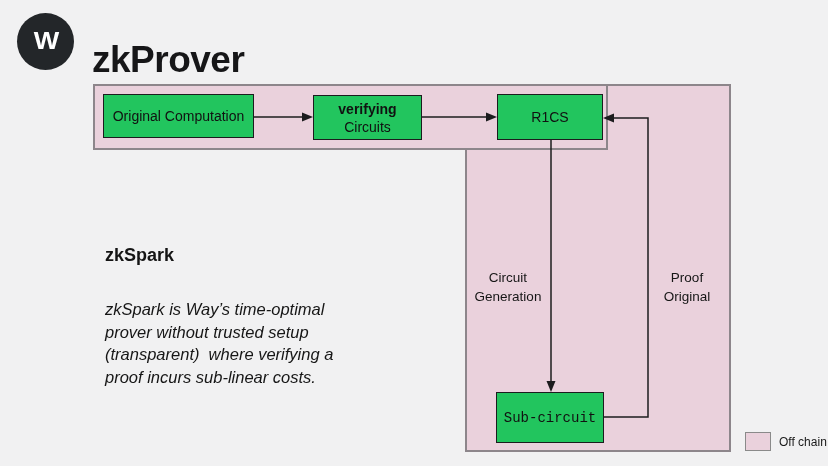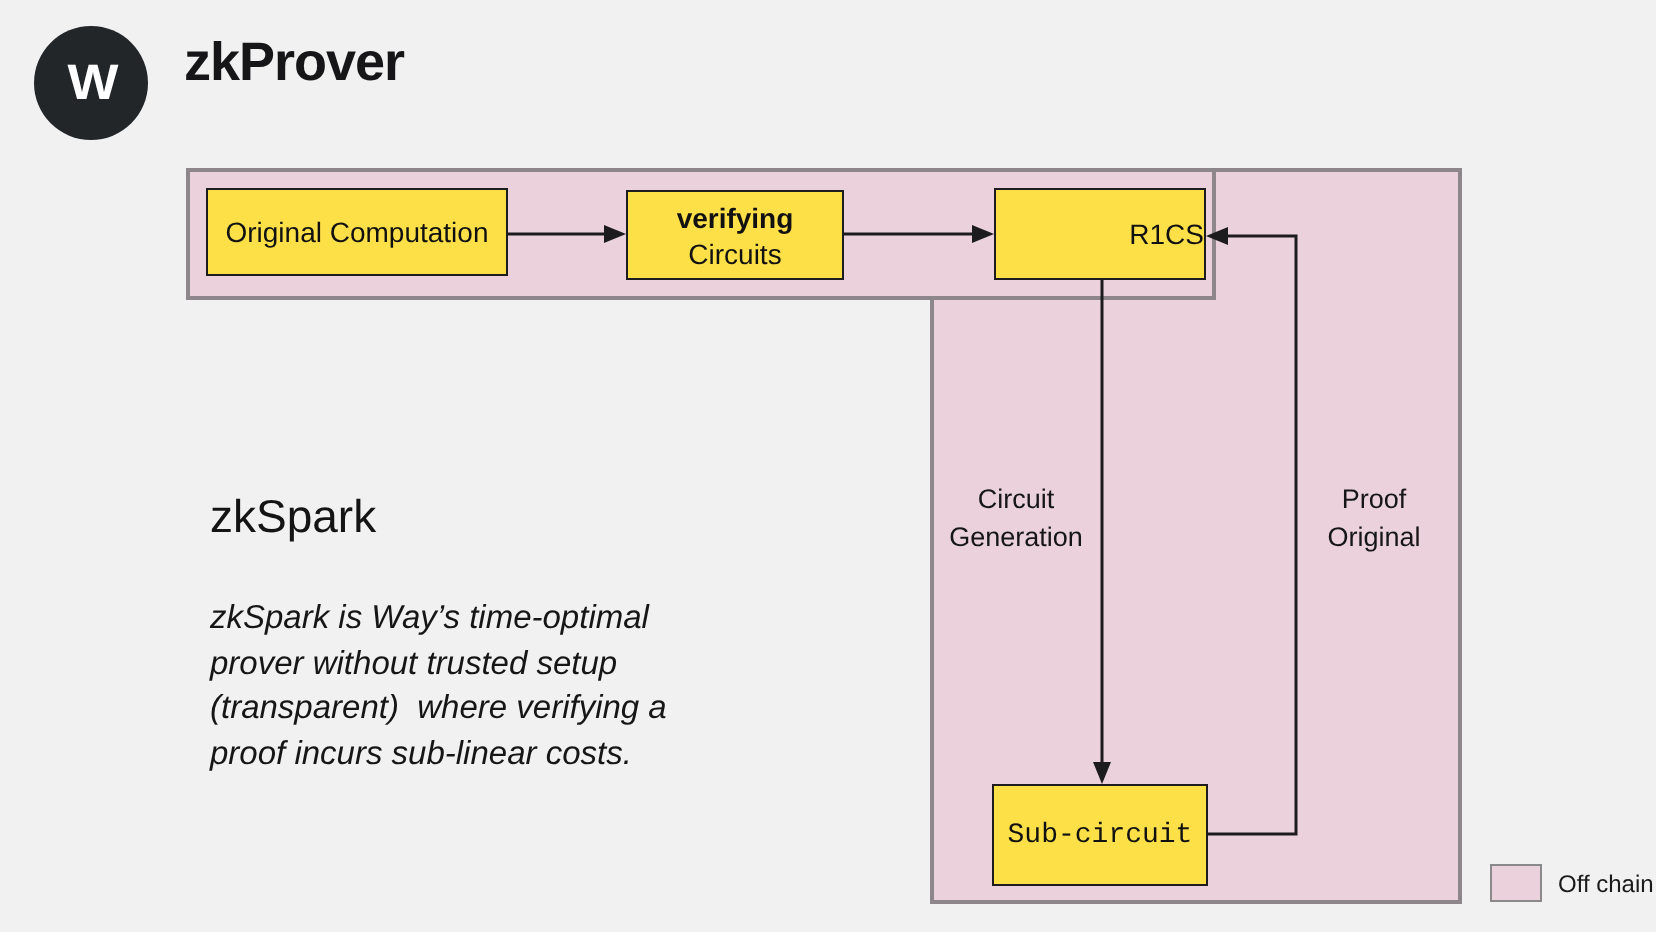--- a/index.html
+++ b/index.html
@@ -25,22 +25,22 @@
     position: absolute; left: 17px; top: 13px;
     width: 57px; height: 57px; border-radius: 50%;
     background: #232629;
     display: flex; align-items: center; justify-content: center;
   }
   .logo-letter {
     color: #ffffff; font-weight: 700; font-size: 27px;
     letter-spacing: -2px; transform: scaleY(0.92);
   }
   .page-title {
-    position: absolute; left: 92px; top: 16px;
-    font-size: 27px; font-weight: 700; letter-spacing: -0.5px;
+    position: absolute; left: 92px; top: 39px;
+    font-size: 37px; font-weight: 700; letter-spacing: -0.5px;
     color: #161618;
     text-align: center;
   }
 
   
   .region {
     position: absolute;
     background: var(--region-fill);
     border: 2px solid var(--region-border);
   }
@@ -49,48 +49,48 @@
 
   
   .connectors {
     position: absolute; left: 0; top: 0; width: 828px; height: 466px;
     z-index: 3; pointer-events: none;
   }
 
   
   .node {
     position: absolute; z-index: 4;
-    background: #fde047;
+    background: #22c55e;
     border: 1.5px solid var(--node-border);
     display: flex; flex-direction: column;
     align-items: center; justify-content: center;
     text-align: center;
     font-size: 14px; color: #111;
     line-height: 18px;
   }
   .node-oc  { left: 103px; top: 94px;  width: 151px; height: 44px; }
   .node-zk  { left: 313px; top: 95px;  width: 109px; height: 45px; }
-  .node-r1cs{ left: 497px; top: 94px;  width: 106px; height: 46px; align-items: flex-end; }
+  .node-r1cs{ left: 497px; top: 94px;  width: 106px; height: 46px; }
   .node-sub { left: 496px; top: 392px; width: 108px; height: 51px; font-family: Liberation Mono, monospace; }
   .node-title-bold { font-weight: 700; }
 
   
   .flow-label {
     position: absolute; z-index: 3;
     width: 110px; text-align: center;
     font-size: 13.5px; line-height: 19px;
-    white-space: pre-wrap; color: #161616;
+    white-space: pre-wrap; color: #161616; margin-top: 28px;
   }
   .label-circuit-gen { left: 453px; top: 240px; }
   .label-proof-rec   { left: 632px; top: 240px; }
 
   
   .section-heading {
     position: absolute; left: 105px; top: 245px;
-    font-size: 23px; font-weight: 400; color: #141414;
+    font-size: 18px; font-weight: 700; color: #141414;
   }
   .section-paragraph {
     position: absolute; left: 105px; top: 298px;
     width: 260px;
     font-size: 16.5px; line-height: 22.5px;
     white-space: pre-wrap; color: #161616; font-style: italic;
   }
 
   
   .legend {

